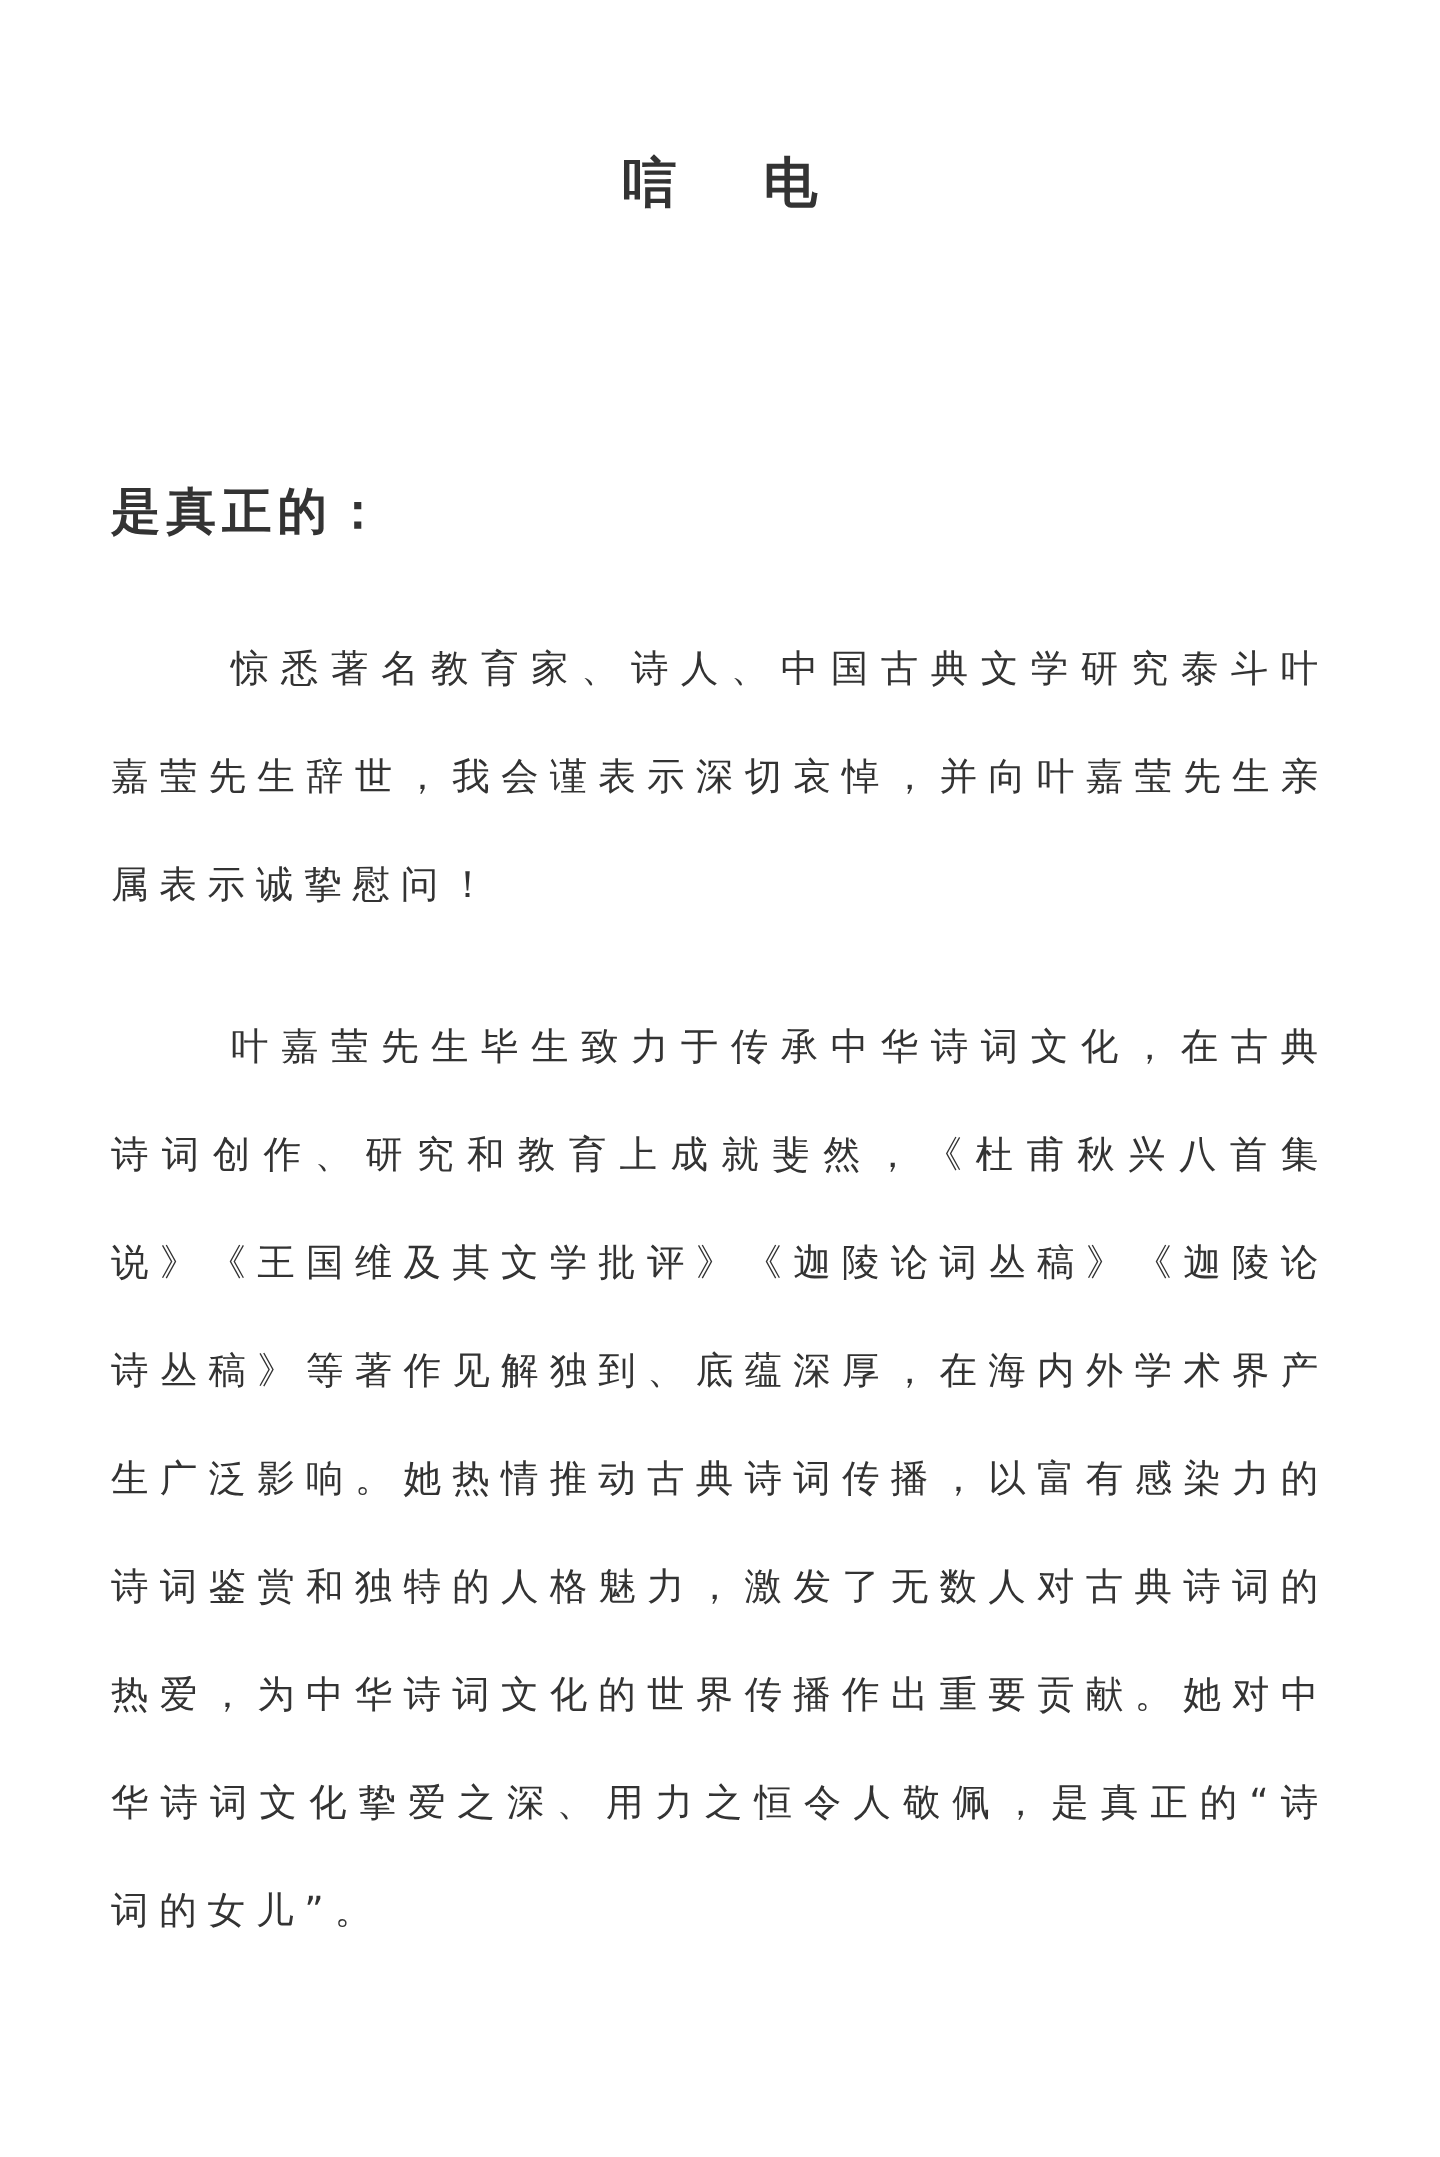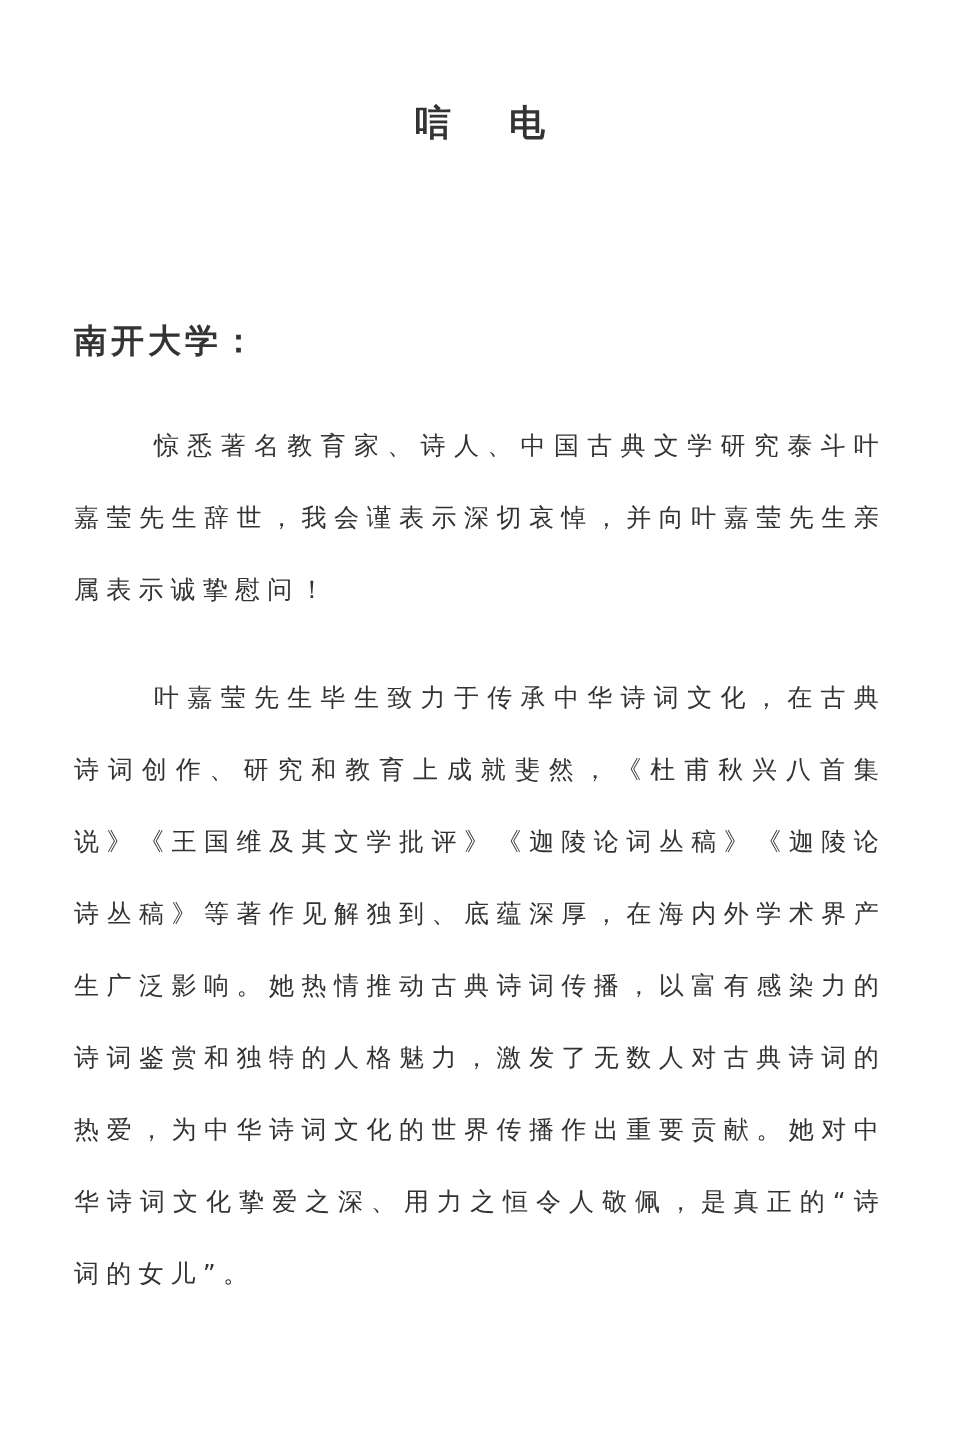--- a/index.html
+++ b/index.html
@@ -51,17 +51,17 @@
       margin: 0;
     }
     .para.p1 { top: 410px; }
     .para.p2 { top: 662px; }
   </style>
 </head>
 <body>
 
 <div class="title">唁电</div>
 
-<div class="salutation">南开大学：</div>
+<div class="salutation">是真正的：</div>
 
 <p class="para p1">惊悉著名教育家、诗人、中国古典文学研究泰斗叶嘉莹先生辞世，我会谨表示深切哀悼，并向叶嘉莹先生亲属表示诚挚慰问！</p>
 
 <p class="para p2">叶嘉莹先生毕生致力于传承中华诗词文化，在古典诗词创作、研究和教育上成就斐然，《杜甫秋兴八首集说》《王国维及其文学批评》《迦陵论词丛稿》《迦陵论诗丛稿》等著作见解独到、底蕴深厚，在海内外学术界产生广泛影响。她热情推动古典诗词传播，以富有感染力的诗词鉴赏和独特的人格魅力，激发了无数人对古典诗词的热爱，为中华诗词文化的世界传播作出重要贡献。她对中华诗词文化挚爱之深、用力之恒令人敬佩，是真正的“诗词的女儿”。</p>
 
 </body></html>

